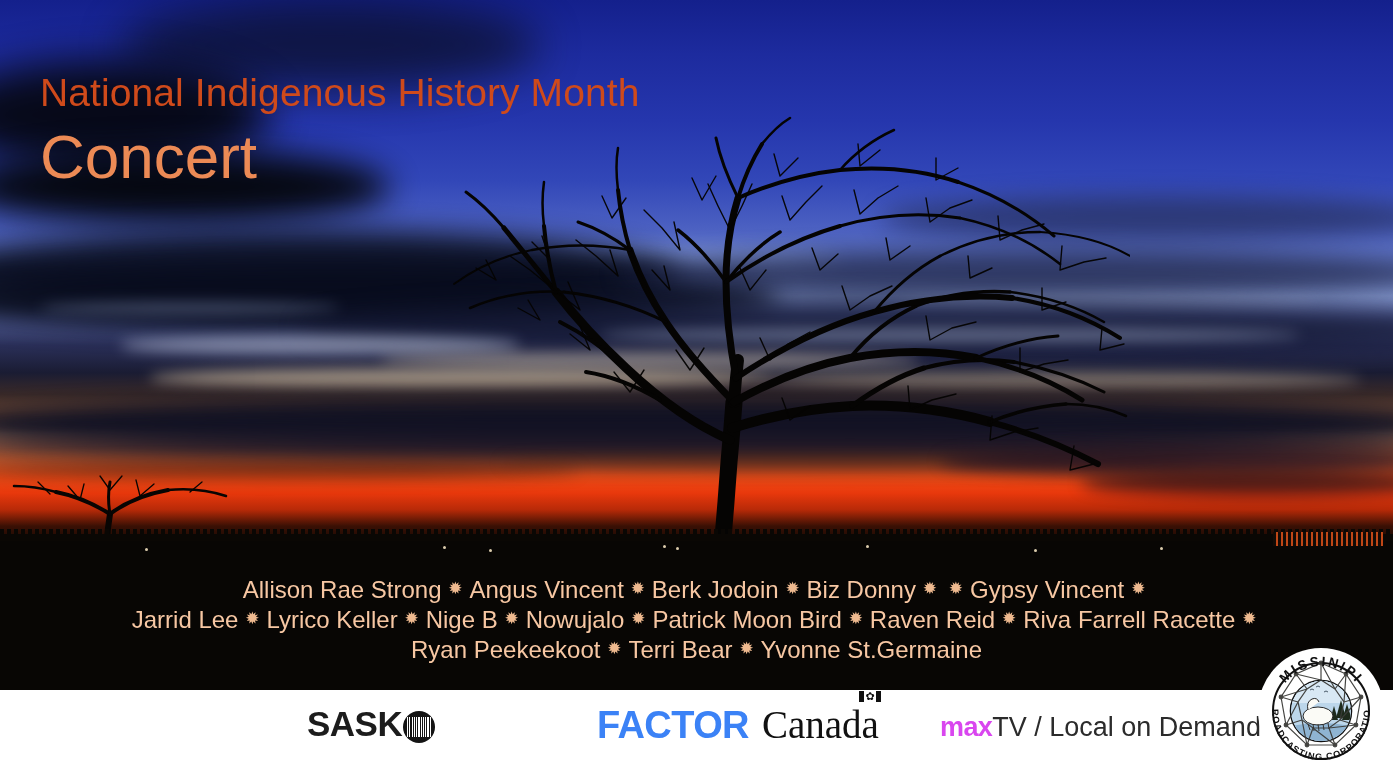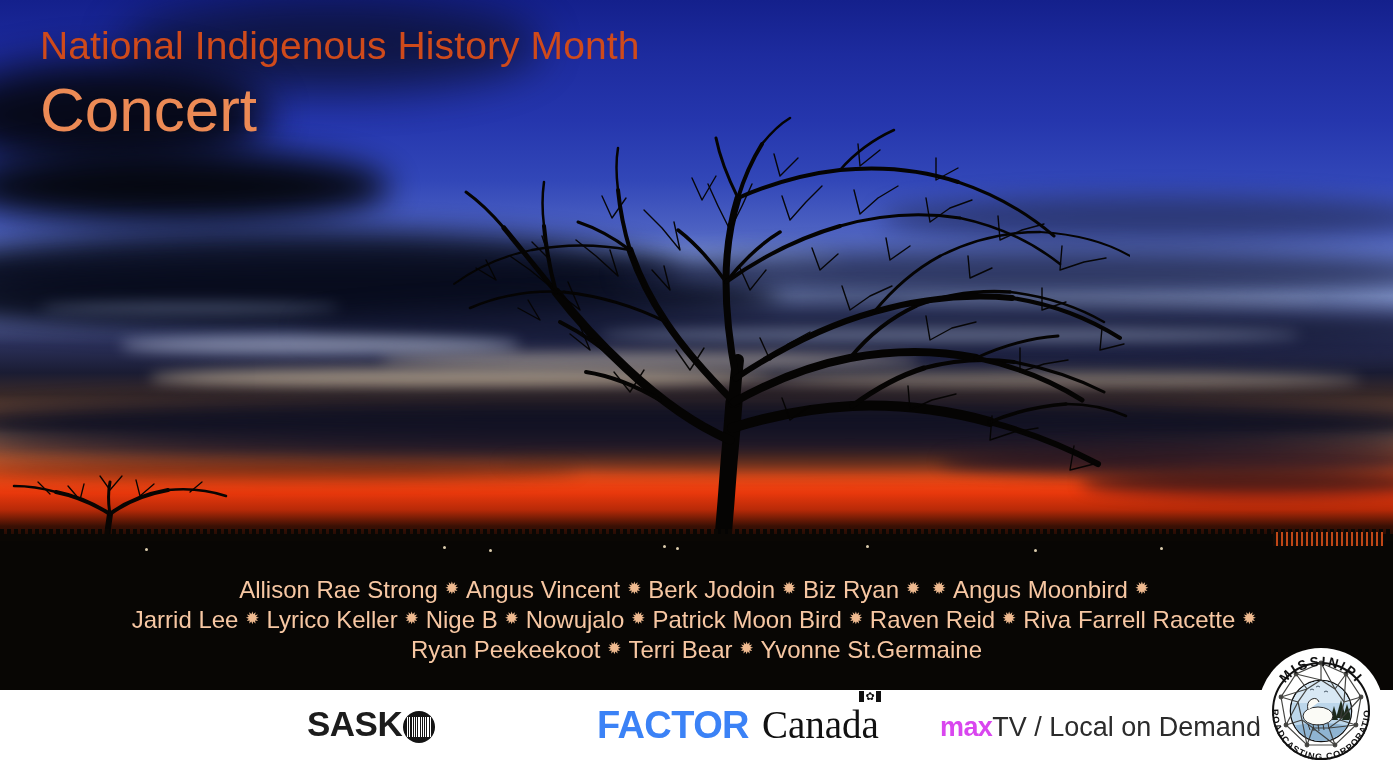--- a/index.html
+++ b/index.html
@@ -101,21 +101,21 @@
   
   .treewrap{position:absolute;left:430px;top:110px;width:700px;height:440px;}
   .treewrap svg{display:block;}
 
   .smalltree{position:absolute;left:10px;top:470px;width:270px;height:80px;}
 
   
   .title-block{position:absolute;left:40px;top:26px;z-index:6;}
   .t-line1{
     font-size:39px;letter-spacing:.1px;
-    color:#cf4a1b;font-weight:400;white-space:nowrap;line-height:1;
+    color:#cf4a1b;font-weight:400;white-space:nowrap;line-height:1;margin-top:47px;
   }
   .t-line2{margin-top:14px;display:flex;align-items:baseline;gap:16px;white-space:nowrap;}
   .t-concert{font-size:62px;color:#ec8a55;font-weight:400;line-height:1;}
   .t-date{font-size:42px;color:#cc4a1c;font-weight:400;line-height:1;}
 
   
   .names{
     position:absolute;left:0;top:575px;width:1393px;z-index:6;
     text-align:center;color:#f7c7a3;
   }
@@ -359,24 +359,24 @@
   </div>
 
   <div class="names">
     <div class="name-row" id="row0">
         <span class="nm">Allison Rae Strong</span>
         <span class="sep">✹</span>
         <span class="nm">Angus Vincent</span>
         <span class="sep">✹</span>
         <span class="nm">Berk Jodoin</span>
         <span class="sep">✹</span>
-        <span class="nm">Biz Ryan</span>
-        <span class="sep">✹</span>
-        <span class="sep">✹</span>
-        <span class="nm">Angus Moonbird</span>
+        <span class="nm">Biz Donny</span>
+        <span class="sep">✹</span>
+        <span class="sep">✹</span>
+        <span class="nm">Gypsy Vincent</span>
         <span class="sep">✹</span>
       </div>
     <div class="name-row" id="row1">
         <span class="nm">Jarrid Lee</span>
         <span class="sep">✹</span>
         <span class="nm">Lyrico Keller</span>
         <span class="sep">✹</span>
         <span class="nm">Nige B</span>
         <span class="sep">✹</span>
         <span class="nm">Nowujalo</span>

